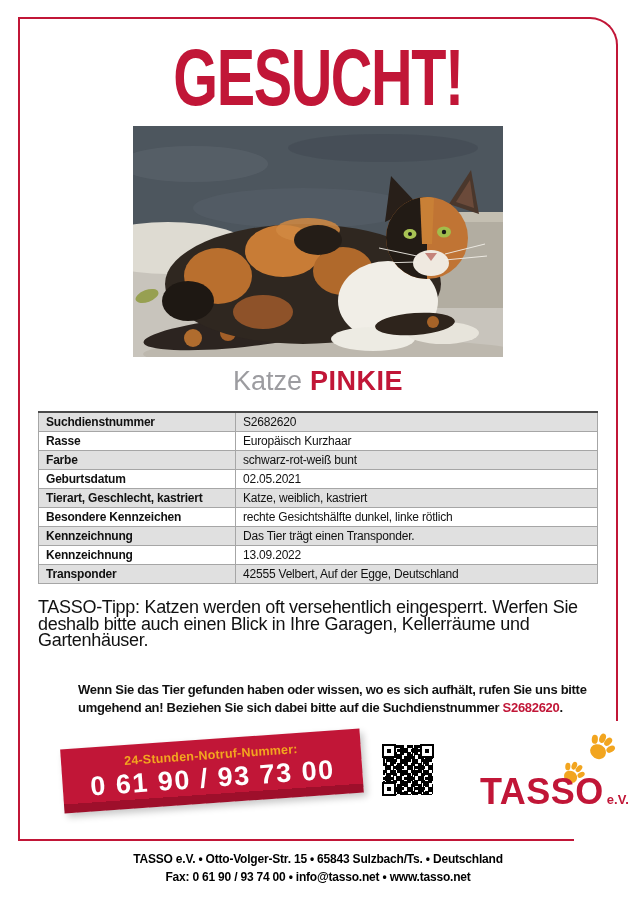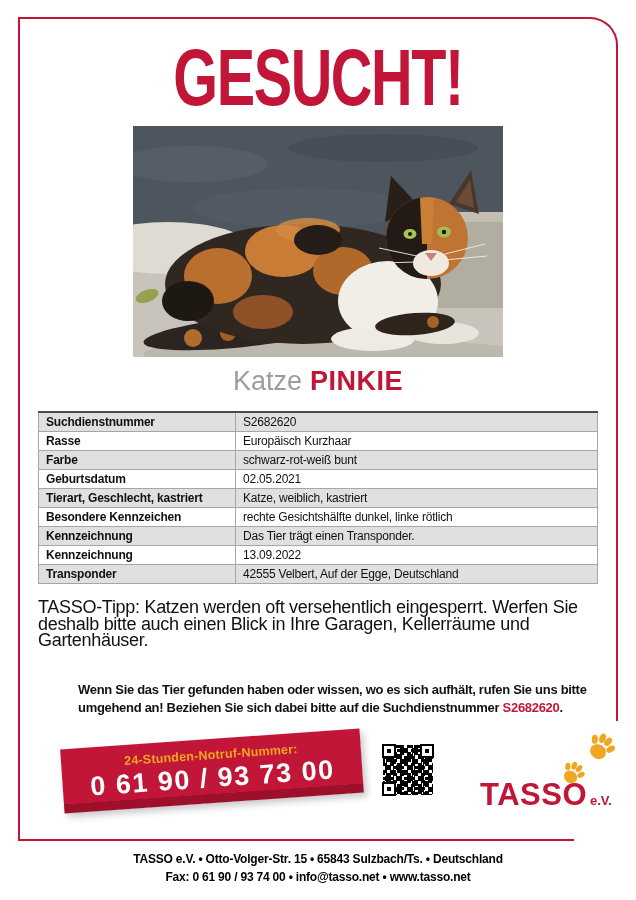--- a/index.html
+++ b/index.html
@@ -65,21 +65,21 @@
       conic-gradient(#000 0 90deg,transparent 90deg 180deg,#000 180deg 270deg,transparent 270deg 360deg),
       conic-gradient(#000 0 90deg,transparent 90deg 180deg,#000 180deg 270deg,transparent 270deg 360deg);
     background-size:7px 7px,11px 11px;background-position:0 0,2px 3px;}
   .qf{position:absolute;width:14px;height:14px;background:#fff;border:2px solid #000;}
   .qf::after{content:"";position:absolute;left:3px;top:3px;width:4px;height:4px;background:#000;}
   .qf.tl{left:2px;top:2px;} .qf.tr{right:2px;top:2px;} .qf.bl{left:2px;bottom:2px;}
 
   
   .logo{position:absolute;left:478px;top:733px;width:145px;height:82px;}
   .logo-row{position:absolute;left:2px;bottom:2px;white-space:nowrap;}
-  .logo-word{color:var(--red);font-weight:bold;font-size:31px;letter-spacing:0.5px;}
+  .logo-word{color:var(--red);font-weight:bold;font-size:36px;letter-spacing:0.5px;}
   .logo-ev{color:var(--red);font-size:13px;font-weight:bold;margin-left:3px;}
   .logo-paws{position:absolute;right:6px;top:0;}
 
   
   .footer{position:absolute;left:0;top:851px;width:100%;text-align:center;
     font-size:12px;font-weight:bold;line-height:17.5px;letter-spacing:-0.2px;color:#000;}
 </style>
 </head>
 <body>
 

